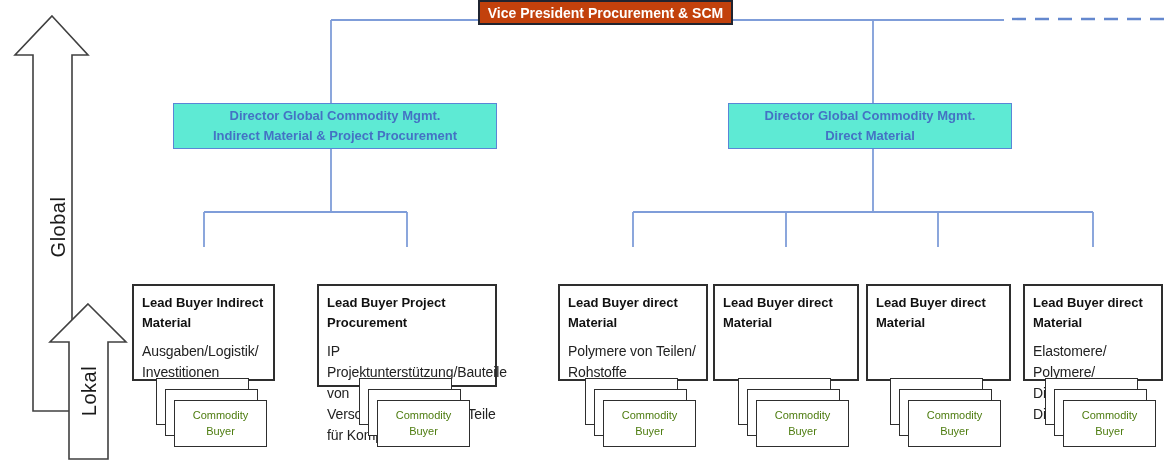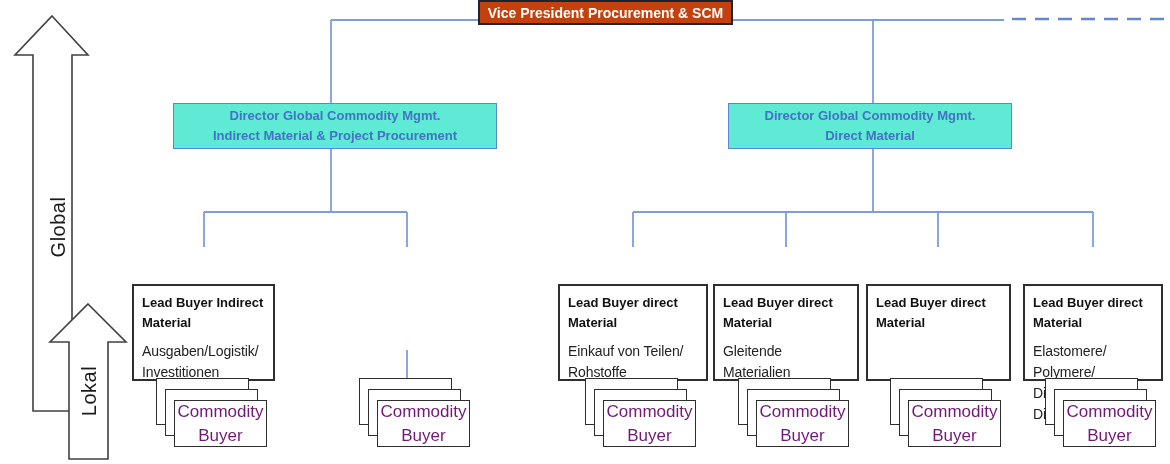--- a/index.html
+++ b/index.html
@@ -49,21 +49,21 @@
 
   .stack{position:absolute;top:378px;width:112px;height:70px;}
   .stack-rect{
     position:absolute;width:93px;height:47px;box-sizing:border-box;
     background:#ffffff;border:1.6px solid #2e2e2e;
   }
   .s-back{left:0;top:0;}
   .s-mid{left:9px;top:11px;}
   .s-front{
     left:18px;top:22px;display:flex;align-items:center;justify-content:center;
-    text-align:center;font-size:17px;color:#701a75;line-height:1.4;white-space:pre-line;
+    text-align:center;font-size:11px;color:#4d7c0f;line-height:1.4;white-space:pre-line;
   }
 </style>
 </head>
 <body>
 
 <div class="canvas">
 
   <svg class="layer" width="1170" height="464">
 
     <polygon class="arrow-shape" points="52,16 88,55 72,55 72,411 33,411 33,55 15,55"></polygon>
@@ -111,44 +111,50 @@
     <div class="lead-sub">Ausgaben/Logistik/
 Investitionen</div>
   </div>
   <div class="stack" style="left:156px;">
     <div class="stack-rect s-back"></div>
     <div class="stack-rect s-mid"></div>
     <div class="stack-rect s-front">Commodity
 Buyer</div>
   </div>
 
+  <div class="lead-box" style="left:317px;width:180px;height:103px;">
+    <div class="lead-title">Lead Buyer Project
+Procurement</div>
+    <div class="lead-sub">IP Projektunterstützung/Bauteile
+von Versorgungssystemen/Teile
+für Kompensatoren</div>
+  </div>
   <div class="stack" style="left:359px;">
     <div class="stack-rect s-back"></div>
     <div class="stack-rect s-mid"></div>
     <div class="stack-rect s-front">Commodity
 Buyer</div>
   </div>
 
   <div class="lead-box" style="left:558px;width:150px;height:97px;">
     <div class="lead-title">Lead Buyer direct
 Material</div>
-    <div class="lead-sub">Einkauf von Teilen/
+    <div class="lead-sub">Polymere von Teilen/
 Rohstoffe</div>
   </div>
   <div class="stack" style="left:585px;">
     <div class="stack-rect s-back"></div>
     <div class="stack-rect s-mid"></div>
     <div class="stack-rect s-front">Commodity
 Buyer</div>
   </div>
 
   <div class="lead-box" style="left:713px;width:146px;height:97px;">
     <div class="lead-title">Lead Buyer direct
 Material</div>
-    <div class="lead-sub">Gleitende Materialien</div>
   </div>
   <div class="stack" style="left:738px;">
     <div class="stack-rect s-back"></div>
     <div class="stack-rect s-mid"></div>
     <div class="stack-rect s-front">Commodity
 Buyer</div>
   </div>
 
   <div class="lead-box" style="left:866px;width:145px;height:97px;">
     <div class="lead-title">Lead Buyer direct

